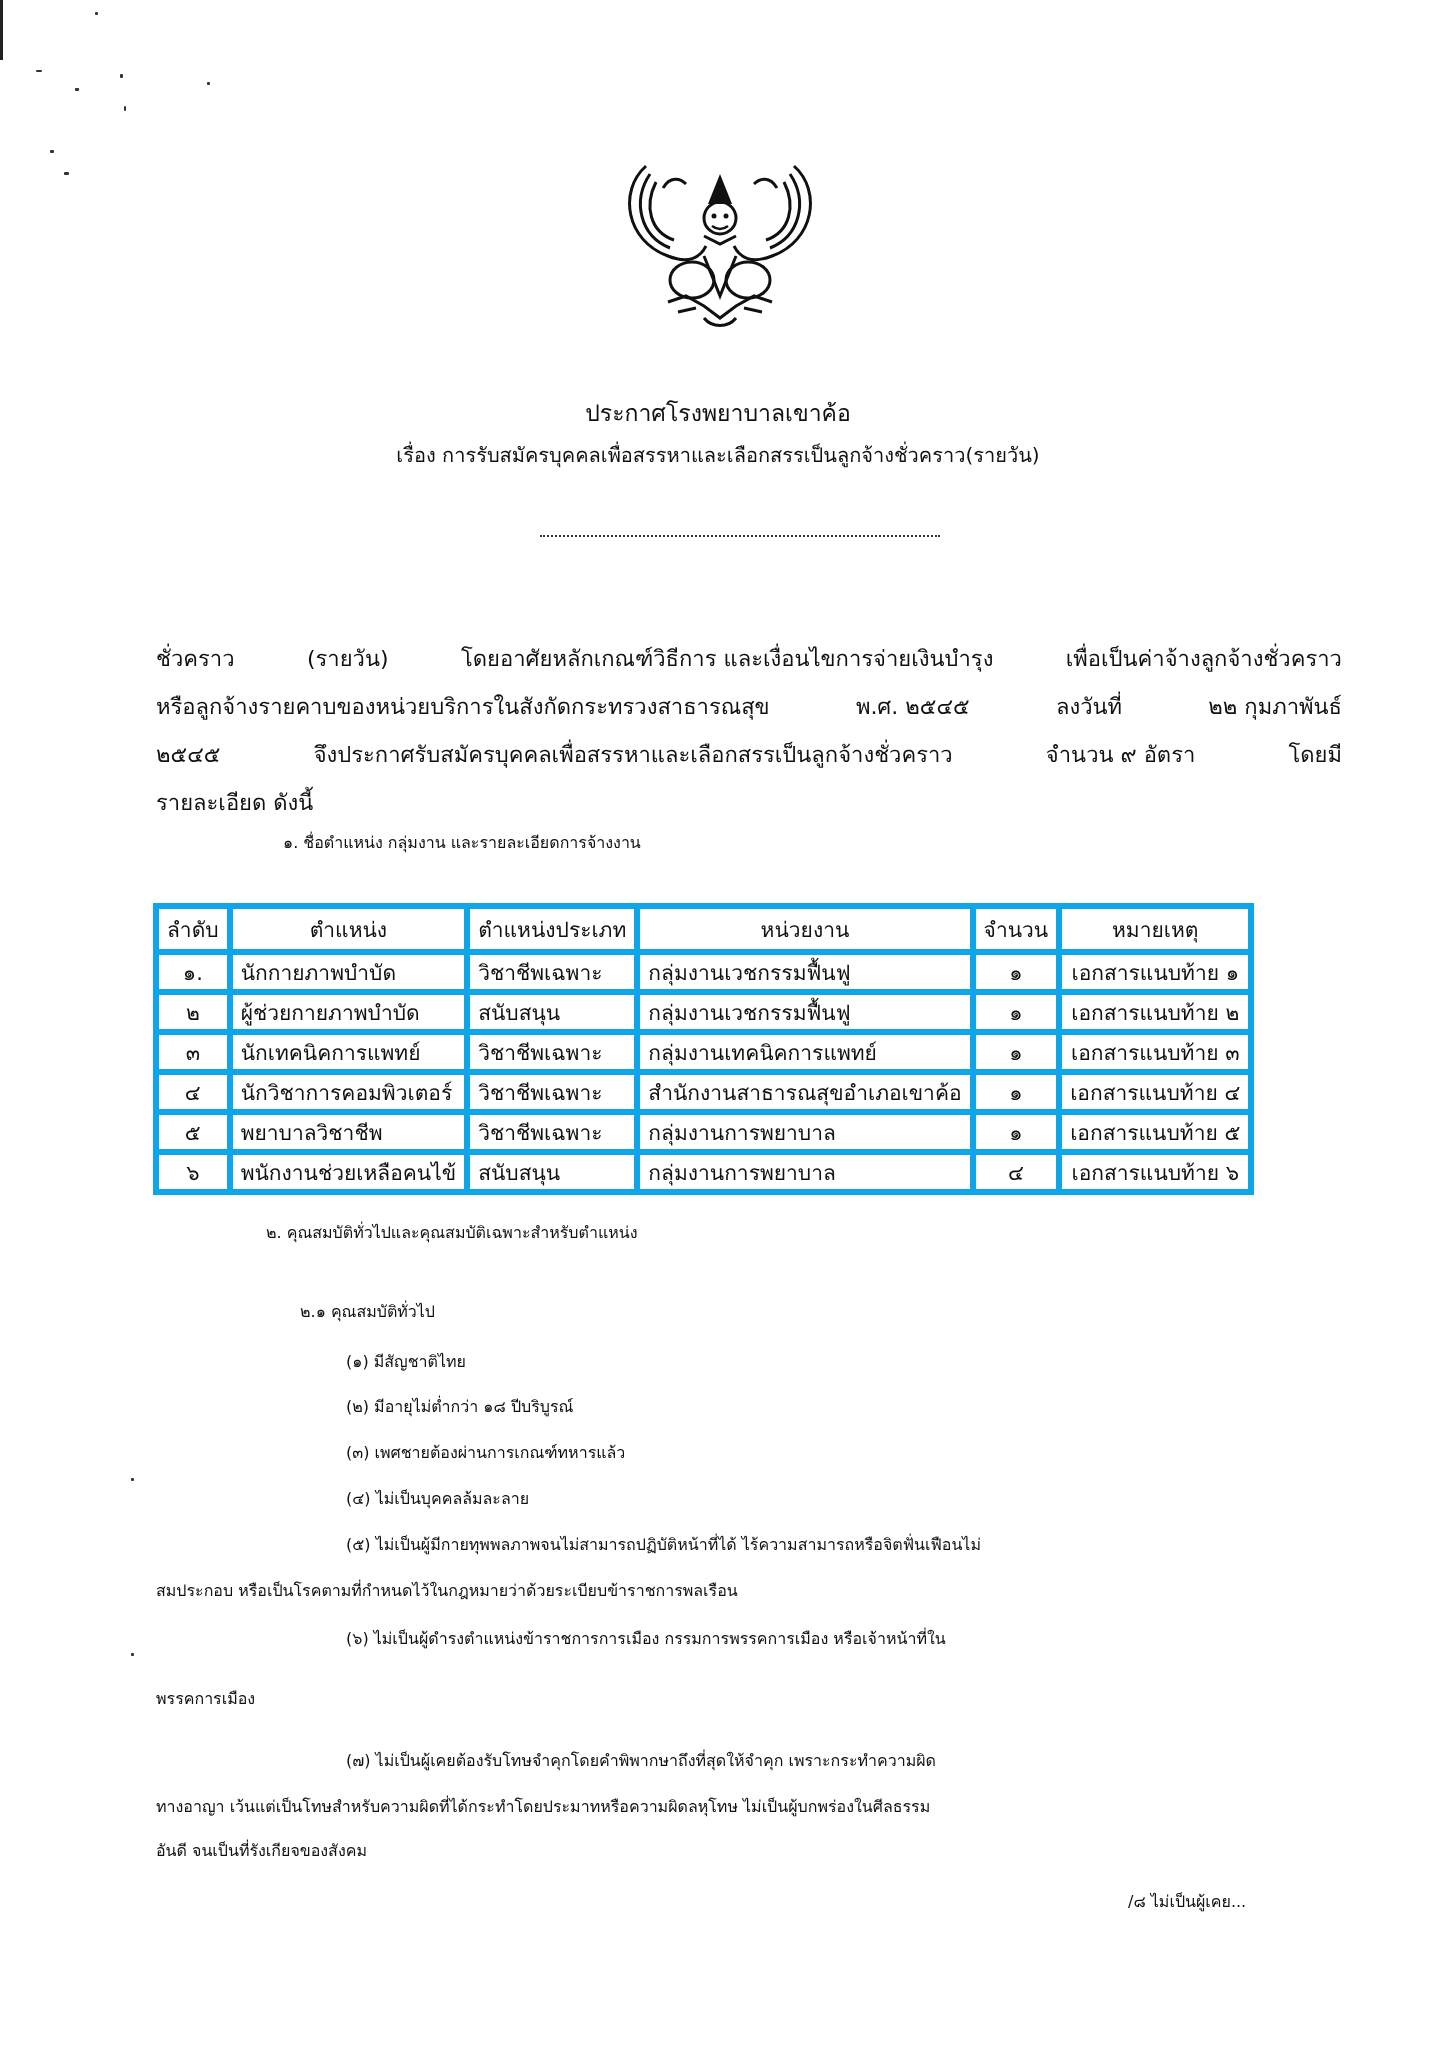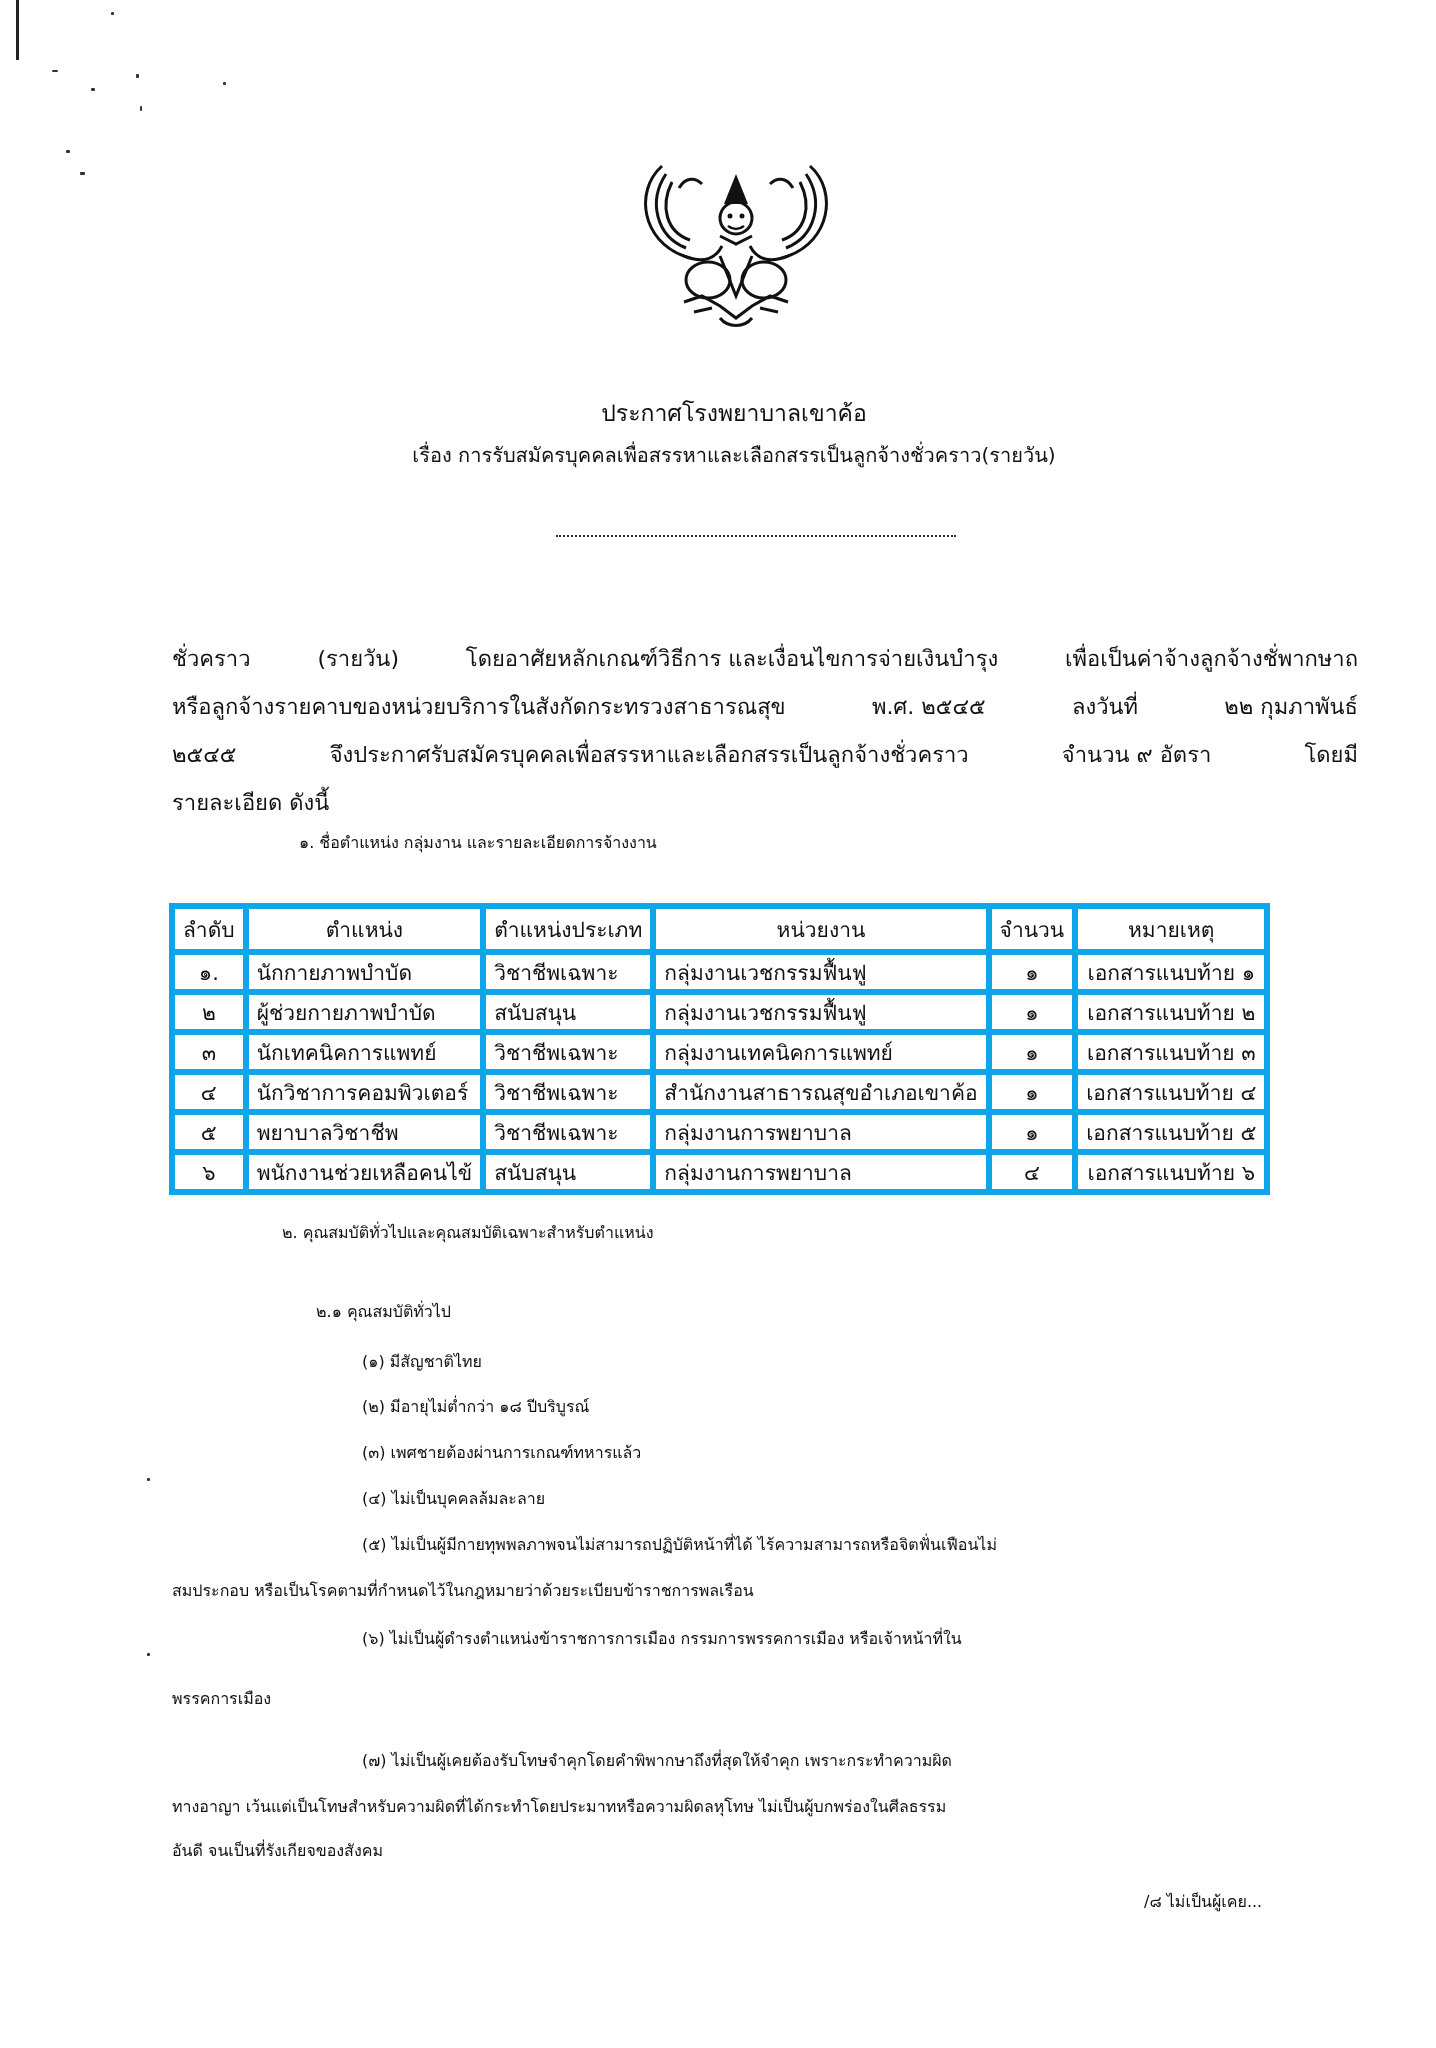--- a/index.html
+++ b/index.html
@@ -10,21 +10,21 @@
     body {
       width: 1436px;
       height: 2048px;
       position: relative;
       overflow: hidden;
       font-family: "DejaVu Sans", "Liberation Sans", sans-serif;
       color: #111111;
     }
     .page {
       position: absolute;
-      left: 16px; top: 0;
+      left: 0; top: 0;
       width: 1140px; height: 2048px; text-decoration: underline;
     }
     .left-edge {
       position: absolute;
       left: 0; top: 0;
       width: 3px; height: 60px;
       background: #222;
     }
     .speck {
       position: absolute;
@@ -133,21 +133,21 @@
 
   <div class="t center title1">ประกาศโรงพยาบาลเขาค้อ</div>
   <div class="t center title2">เรื่อง การรับสมัครบุคคลเพื่อสรรหาและเลือกสรรเป็นลูกจ้างชั่วคราว(รายวัน)</div>
   <div class="dots"></div>
 
   <div class="t para-line" style="left:156px;top:644px;width:1186px;">
     <div class="justify">
       <span>ชั่วคราว</span>
       <span>(รายวัน)</span>
       <span>โดยอาศัยหลักเกณฑ์วิธีการ และเงื่อนไขการจ่ายเงินบำรุง</span>
-      <span>เพื่อเป็นค่าจ้างลูกจ้างชั่พากษาถ</span>
+      <span>เพื่อเป็นค่าจ้างลูกจ้างชั่วคราว</span>
     </div>
   </div>
   <div class="t para-line" style="left:156px;top:692px;width:1186px;text-align:center;">
     <div class="justify">
       <span>หรือลูกจ้างรายคาบของหน่วยบริการในสังกัดกระทรวงสาธารณสุข</span>
       <span>พ.ศ. ๒๕๔๕</span>
       <span>ลงวันที่</span>
       <span>๒๒ กุมภาพันธ์</span>
     </div>
   </div>

